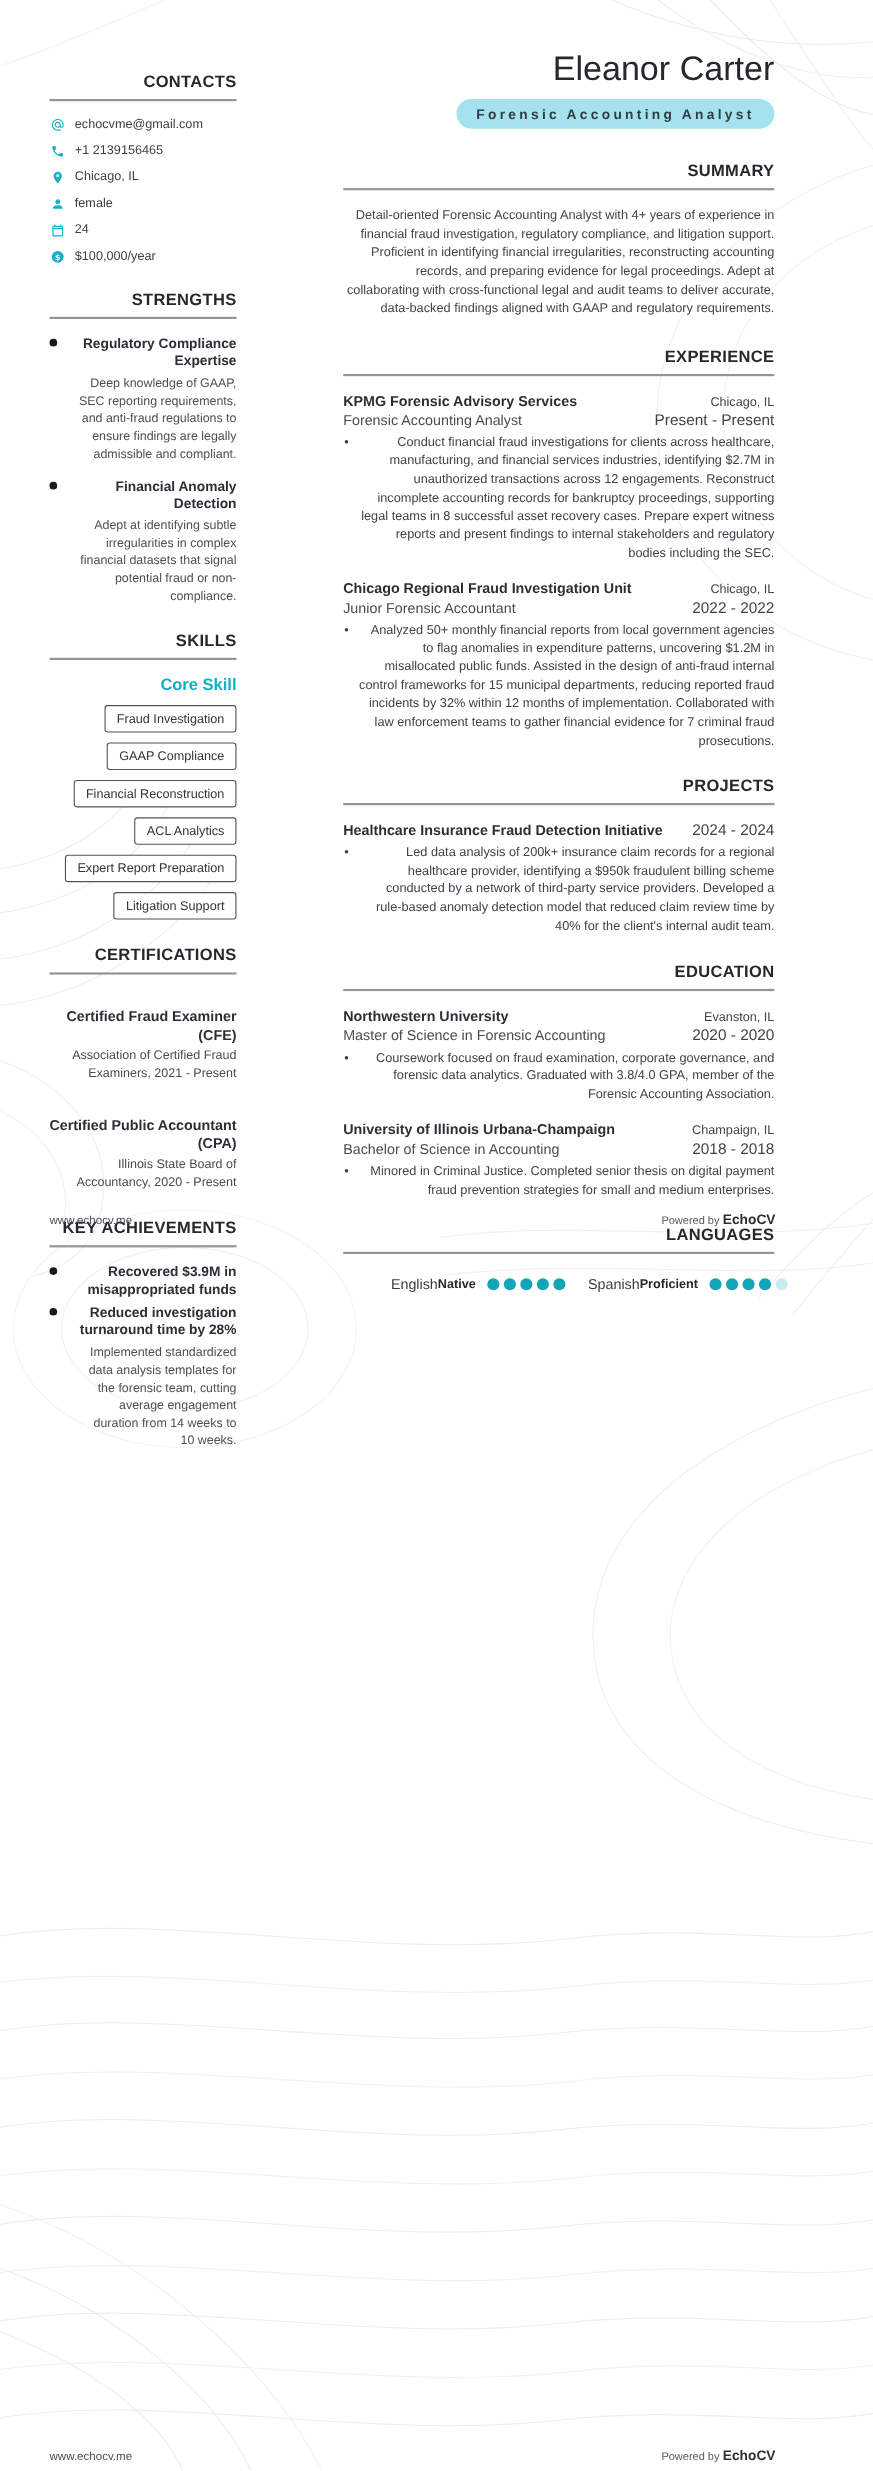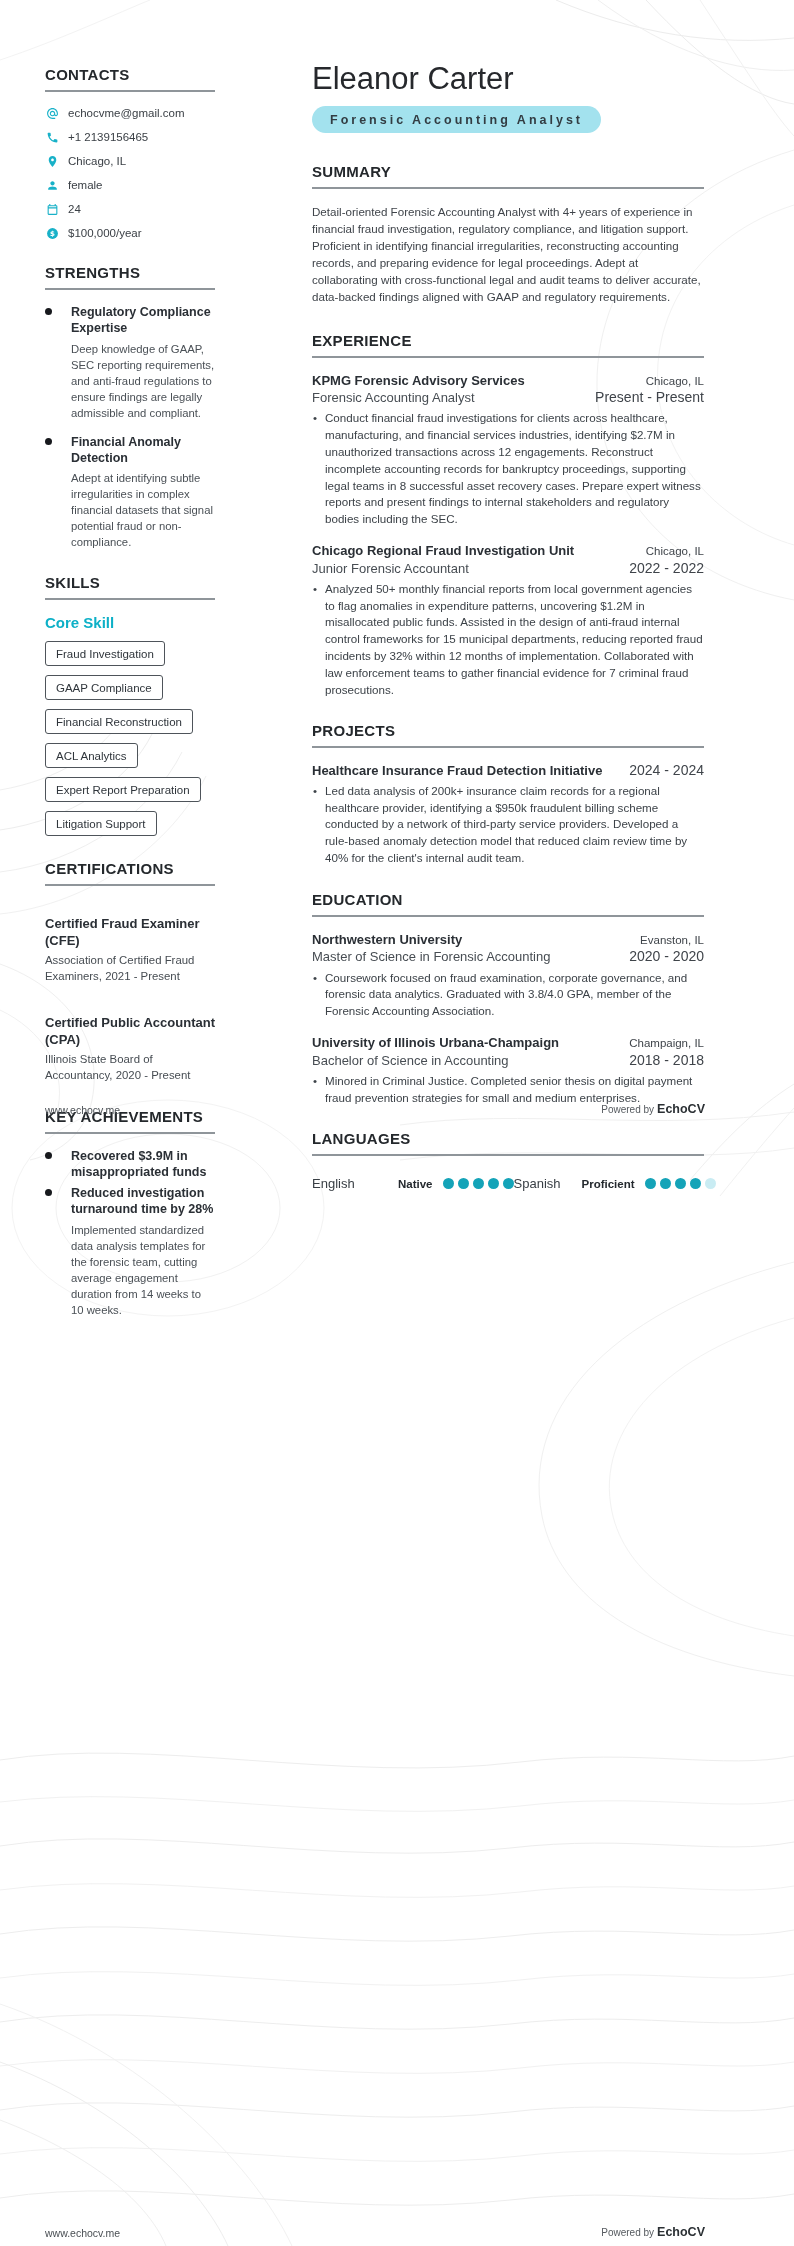--- a/index.html
+++ b/index.html
@@ -1,22 +1,22 @@
 <!DOCTYPE html>
 <html><head>
 <meta charset="utf-8">
 <style>
   html,body{margin:0;padding:0;background:#fff;}
   body{font-family:"Liberation Sans","DejaVu Sans",sans-serif;color:#3f444a;}
   .doc{position:relative;width:794px;height:2246px;margin:0 auto;background:#fff;overflow:hidden;}
   .topo{position:absolute;left:0;top:0;z-index:0;}
   .page{position:relative;height:1123px;z-index:1;box-sizing:border-box;padding-left:45px;}
-  .cols{display:flex;align-items:flex-start;}
+  .cols{display:flex;align-items:flex-start;text-align:right;}
   .col-left{width:170px;flex:none;}
-  .col-right{width:392px;flex:none;margin-left:97px;margin-top:16px;}
+  .col-right{width:392px;flex:none;margin-left:97px;}
   
   .sec{margin-top:24px;}
   .sec-h{margin:0;font-size:15px;font-weight:700;color:#24282c;letter-spacing:.3px;}
   .rule{height:2px;background:#8f959a;margin-top:7px;}
   
   .contacts-sec{margin-top:66px;}
   ul{list-style:none;margin:0;padding:0;}
   .contacts{margin-top:14px;}
   .contacts li{display:flex;align-items:center;margin-bottom:10px;font-size:11.5px;color:#3b4046;}
   .cicon{width:14px;height:14px;flex:none;margin-right:9px;display:inline-flex;align-items:center;justify-content:center;}

